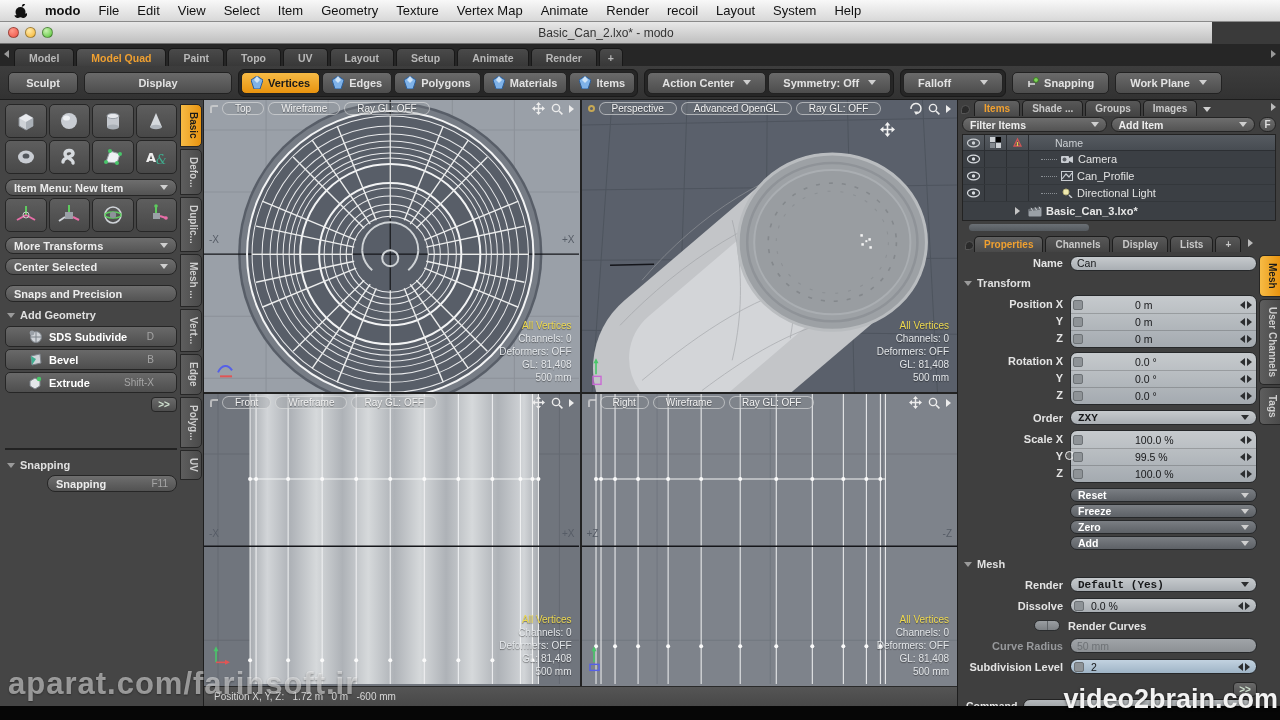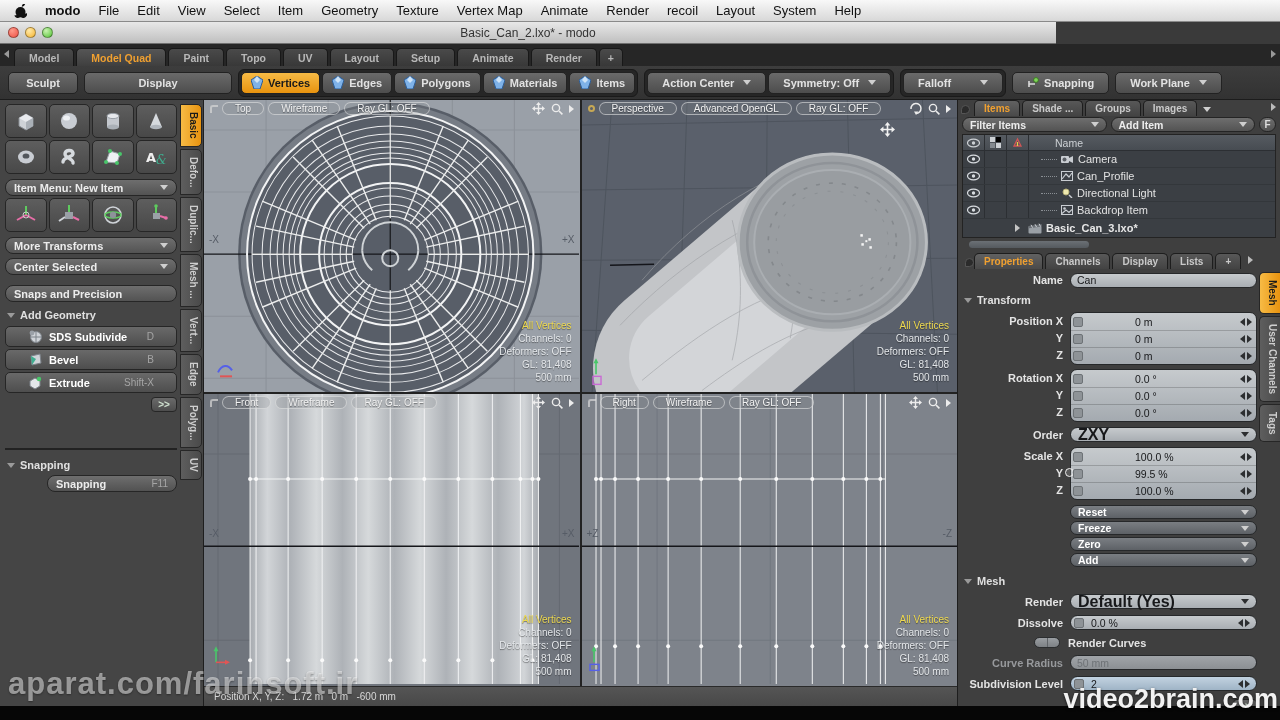--- a/index.html
+++ b/index.html
@@ -8,21 +8,21 @@
   #stage { position:relative; width:1280px; height:720px; background:#3a3a3a; }
 
   
   #menubar { position:absolute; top:0; left:0; width:1280px; height:22px;
     background:linear-gradient(#f8f8f8,#d8d8d8); border-bottom:1px solid #8a8a8a;
     display:flex; align-items:center; gap:18px; padding:0 14px; font-size:13px; color:#111; }
   #menubar .app { font-weight:bold; }
   .apple { width:13px; height:14px; }
 
   
-  #titlebar { position:absolute; top:22px; left:0; width:1056px; height:22px;
+  #titlebar { position:absolute; top:22px; left:0; width:1212px; height:22px;
     background:linear-gradient(#e8e8e8,#bfbfbf); border-bottom:1px solid #6f6f6f;
     display:flex; align-items:center; padding:1px 8px; }
   .light { width:11px; height:11px; border-radius:50%; margin-right:6px; border:1px solid rgba(0,0,0,.35); }
   .light.red{ background:radial-gradient(circle at 35% 30%,#ff9a8a,#ee5044);}
   .light.yellow{ background:radial-gradient(circle at 35% 30%,#ffe9a8,#f6b42e);}
   .light.green{ background:radial-gradient(circle at 35% 30%,#c9f3b0,#53c234);}
   #titlebar .title { position:absolute; left:0; right:0; text-align:center; font-size:12px; color:#333; }
 
   
   #tabrow { position:absolute; top:44px; left:0; width:1280px; height:22px; background:#262626;
@@ -156,21 +156,21 @@
   .grow { height:17px; display:flex; align-items:center; padding:0 4px 0 2px; position:relative;gap:44px; }
   .grow + .grow { border-top:1px solid rgba(0,0,0,.18); }
   .envbox { width:10px; height:10px; background:#8e9397; border:1px solid #6d7276; border-radius:2px; margin-right:8px; flex:none; }
   .gval { font-size:10.5px; color:#17181a; }
   .stepper { margin-left:auto; display:flex; gap:2px; align-items:center; }
   .st-l { width:0; height:0; border-top:4px solid transparent; border-bottom:4px solid transparent; border-right:5px solid #2c2e30; }
   .st-r { width:0; height:0; border-top:4px solid transparent; border-bottom:4px solid transparent; border-left:5px solid #2c2e30; }
   .keycircle { position:absolute; left:-2px; width:9px; height:9px; border:1.5px solid #f0f0f0; border-radius:50%; background:rgba(255,255,255,.15); }
   .order-row,.field-row { height:17px; display:flex; align-items:center; margin:2px 0; }
   .ddfield { flex:1; height:15px; background:linear-gradient(#c6cacd,#a9aeb3); border:1px solid #26282a; border-radius:8px;
-    display:flex; align-items:center; justify-content:space-between; padding:0 7px; font-size:16px; font-weight:bold; color:#17181a; }
+    display:flex; align-items:center; justify-content:space-between; padding:0 7px; font-size:11px; font-weight:bold; color:#17181a;font-family:Liberation Mono, monospace; }
   .ddfield .dd-arrow { border-top-color:#2c2e30; }
   .action-col { margin:3px 0 0 108px; display:flex; flex-direction:column; gap:2px; }
   .action { height:14px; background:linear-gradient(#7a7e83,#5d6166); border:1px solid #26282a; border-radius:7px;
     display:flex; align-items:center; justify-content:space-between; padding:0 7px; font-size:10.5px; font-weight:bold; color:#fff; }
   .chk-row { height:15px; display:flex; align-items:center; margin:2px 0 2px 72px; gap:8px;
     font-size:11px; font-weight:bold; color:#e4e4e4; }
   .chk { width:26px; height:11px; background:linear-gradient(#9a9ea2,#7d8185); border:1px solid #2b2d2f; border-radius:6px; display:flex; }
   .chk span { flex:1; } .chk span + span { border-left:1px solid #5f6367; }
   .disabled .plabel { color:#97999c; }
   .pfield.disabled-f { background:linear-gradient(#a0a4a8,#8c9094); color:#6e7276; }
@@ -933,39 +933,20 @@
           <span class="col-ico"></span>
         <span class="tree-dots"></span>
         <span class="type-ico">
             <svg width="12" height="10" viewBox="0 0 12 10">
               <circle cx="5" cy="4" r="3" fill="#efe9b0" stroke="#b8b27a"></circle>
               <line x1="8" y1="7" x2="11" y2="10" stroke="#c9cdd2" stroke-width="1.4"></line>
             </svg>
           </span>
         <span>Directional Light</span>
       </div>
-      <div class="list-row">
-        <span class="col-eye">
-            <svg width="13" height="10" viewBox="0 0 13 10">
-              <ellipse cx="6.5" cy="5" rx="6" ry="3.8" fill="none" stroke="#d8dce0" stroke-width="1.2"></ellipse>
-              <circle cx="6.5" cy="5" r="1.7" fill="#d8dce0"></circle>
-            </svg>
-          </span>
-        <span class="col-ico"></span>
-          <span class="col-ico"></span>
-        <span class="tree-dots"></span>
-        <span class="type-ico">
-            <svg width="12" height="10" viewBox="0 0 12 10">
-              <rect x="0.5" y="0.5" width="11" height="9" fill="#3c4046" stroke="#c9cdd2"></rect>
-              <circle cx="3.5" cy="3.5" r="1.3" fill="#c9cdd2"></circle>
-              <path d="M1 8.5 L5 5 L8 7.5 L11 4.5" fill="none" stroke="#c9cdd2" stroke-width="1.1"></path>
-            </svg>
-          </span>
-        <span>Backdrop Item</span>
-      </div>
       <div class="scene-row">
         <span class="exp-tri"></span>
         <span class="type-ico">
             <svg width="14" height="11" viewBox="0 0 14 11">
               <rect x="0.5" y="3" width="13" height="7.5" rx="1" fill="#9aa0a6"></rect>
               <polygon points="0.5,3 13.5,1 14,3.4 1,5.2" fill="#6b7076"></polygon>
               <line x1="3" y1="1.8" x2="4.5" y2="4.6" stroke="#d8dce0" stroke-width="0.9"></line>
               <line x1="7" y1="1.2" x2="8.5" y2="4" stroke="#d8dce0" stroke-width="0.9"></line>
               <line x1="11" y1="0.7" x2="12.5" y2="3.5" stroke="#d8dce0" stroke-width="0.9"></line>
             </svg>

